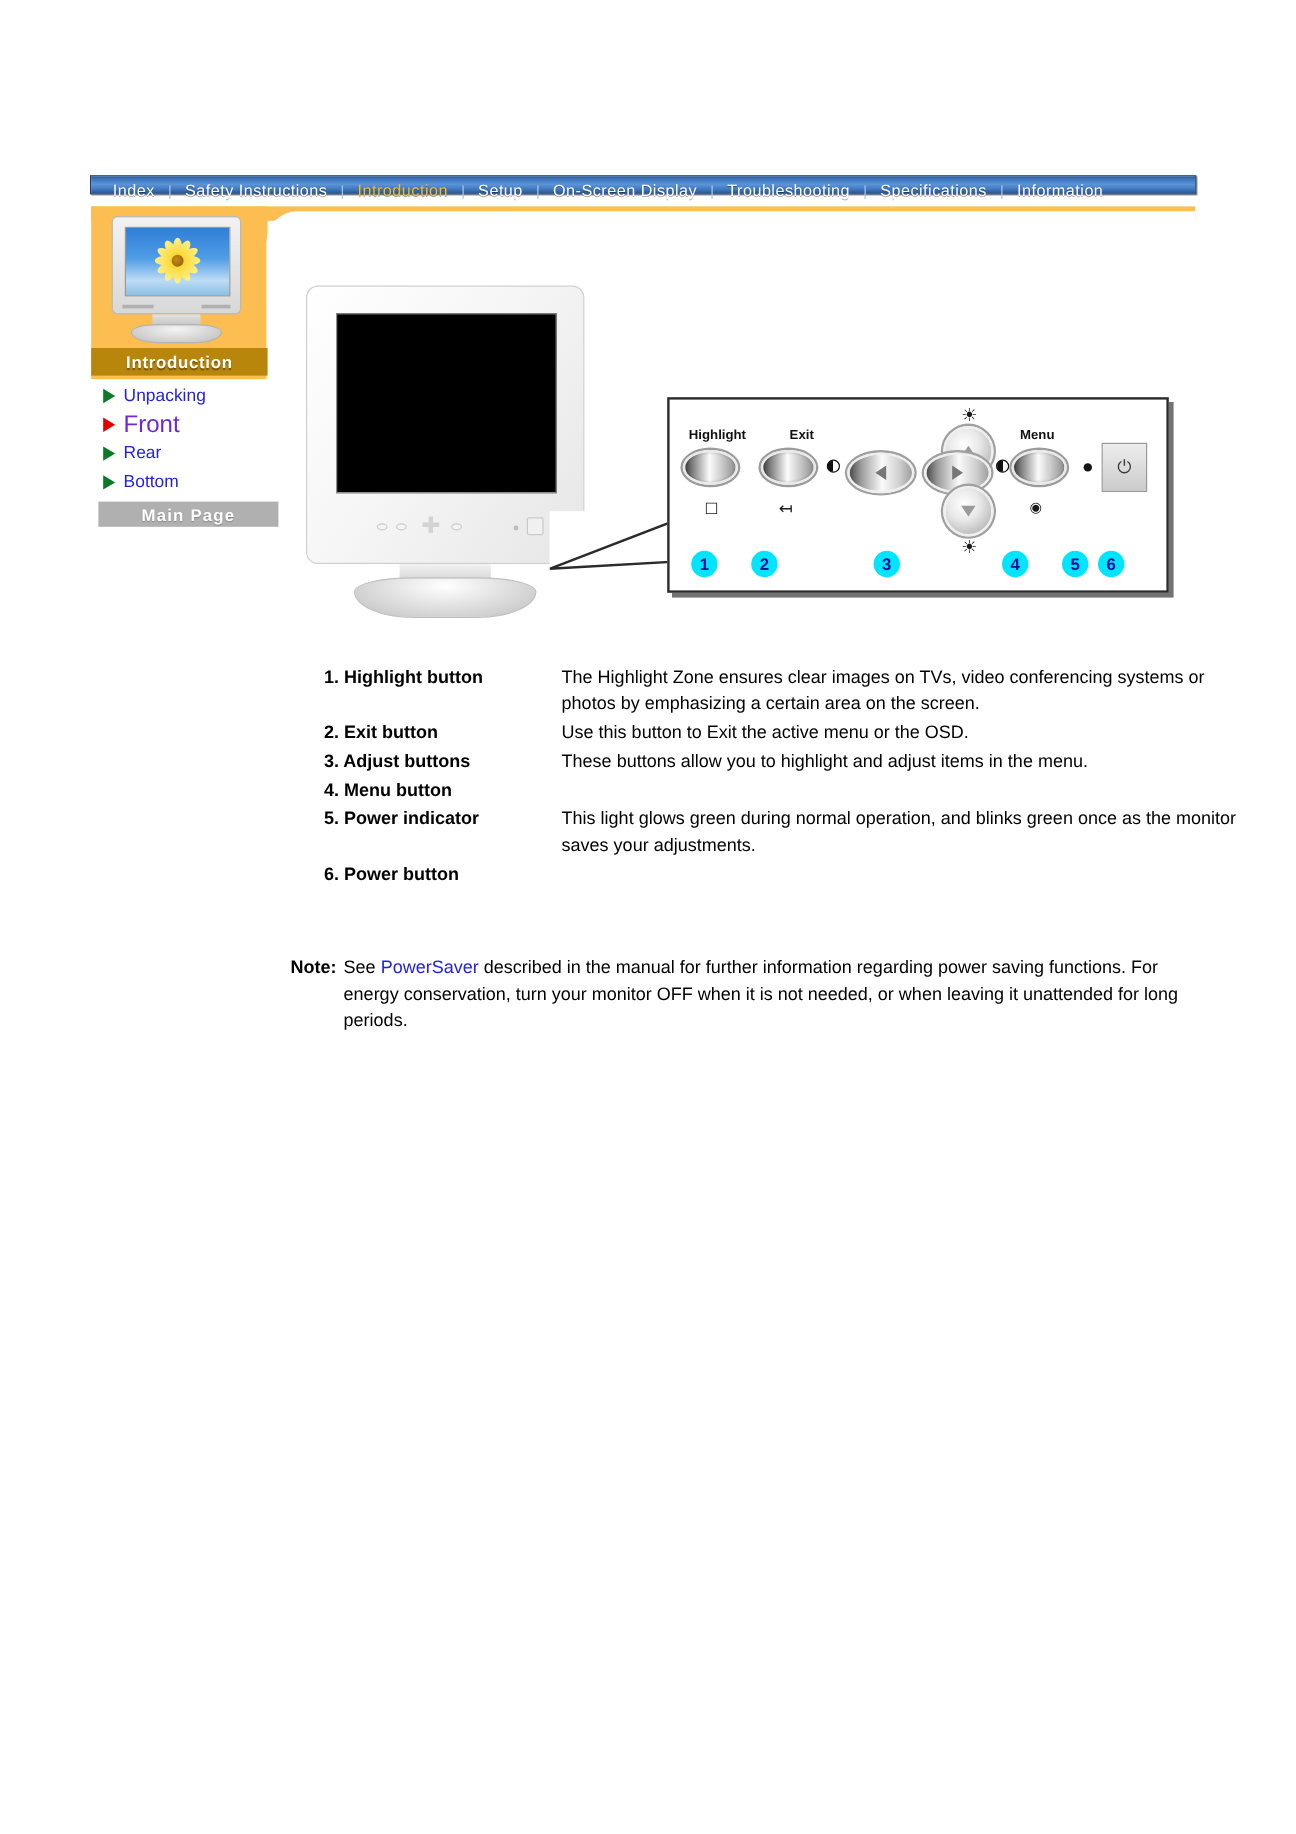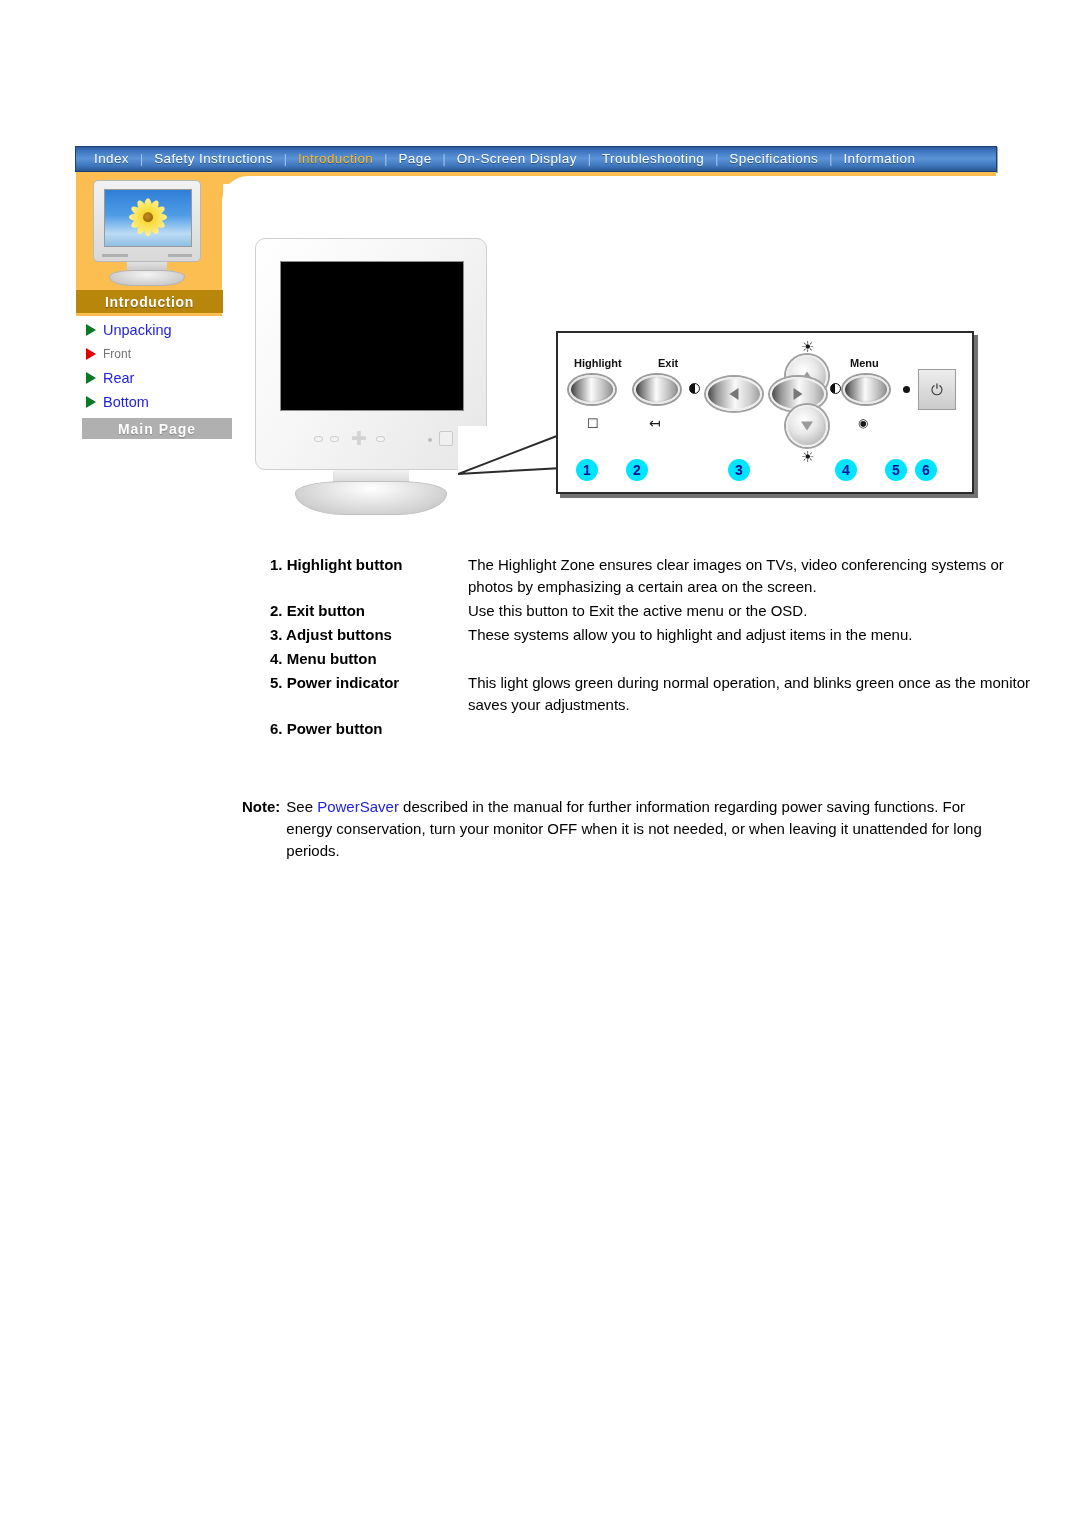--- a/index.html
+++ b/index.html
@@ -8,21 +8,21 @@
     width: 1080px; height: 1528px;
     background: #ffffff;
     font-family: "Liberation Sans", sans-serif;
     overflow: hidden;
   }
   .page { position: relative; width: 1080px; height: 1528px; background:#fff; }
 
   
   .navwrap { position:absolute; left:75px; top:146px; width:922px; height:26px; }
   .navbar {
-    position:absolute; left:0; top:0; width:922px; height:26px;
+    position:absolute; left:0; top:0; width:922px; height:16px;
     background: linear-gradient(to bottom, #2a5c9e 0%, #3f78c0 18%, #5a93d6 48%, #3f77bd 78%, #2a5690 100%);
     border:1px solid #1b3f6e;
     display:flex; align-items:flex-start; justify-content:flex-start;
     padding-left:8px;
     box-shadow: 1px 1px 0 rgba(0,0,0,0.35);
   }
   .nav-item {
     color:#ffffff; font-size:13.5px; letter-spacing:0.4px;
     padding:0 10px; white-space:nowrap; line-height:24px;
     text-shadow: 0 1px 0 rgba(0,0,0,0.35);
@@ -100,21 +100,21 @@
   }
   .sb-links { position:absolute; left:6px; top:142px; width:142px; }
   .sb-link { display:flex; align-items:center; height:24px; }
   .sb-arrow {
     width:0; height:0; margin-right:7px; margin-left:4px;
     border-top:6px solid transparent; border-bottom:6px solid transparent;
     border-left:10px solid #0a7a28;
   }
   .sb-arrow.cur { border-left-color:#e00000; }
   .sb-text { font-size:14.5px; color:#2222dd; }
-  .sb-text.cur { color:#737373; font-size:12px;text-align:center; }
+  .sb-text.cur { color:#6d28d9; font-size:20px;text-align:center; }
   .mainpage {
     position:absolute; left:6px; top:242px; width:150px; height:21px;
     background:#b0b0b0; color:#ffffff;
     font-size:14px; letter-spacing:1px; font-weight:bold;
     display:flex; align-items:center; justify-content:center;
     text-shadow: 0 1px 1px rgba(0,0,0,0.25);
   }
 
   
   .figure { position:absolute; left:240px; top:228px; width:745px; height:310px; }
@@ -225,21 +225,21 @@
 <div class="page">
 
   <div class="navwrap">
     <div class="navbar" id="navbar">
         <span class="nav-item">Index</span>
         <span class="nav-sep">|</span>
         <span class="nav-item">Safety Instructions</span>
         <span class="nav-sep">|</span>
         <span class="nav-item active">Introduction</span>
         <span class="nav-sep">|</span>
-        <span class="nav-item">Page</span>
+        <span class="nav-item">Setup</span>
         <span class="nav-sep">|</span>
         <span class="nav-item">On-Screen Display</span>
         <span class="nav-sep">|</span>
         <span class="nav-item">Troubleshooting</span>
         <span class="nav-sep">|</span>
         <span class="nav-item">Specifications</span>
         <span class="nav-sep">|</span>
         <span class="nav-item">Information</span>
       </div>
   </div>
@@ -376,21 +376,21 @@
       <div class="drow">
         <div class="dterm">1. Highlight button</div>
         <div class="ddef">The Highlight Zone ensures clear images on TVs, video conferencing systems or photos by emphasizing a certain area on the screen.</div>
       </div>
       <div class="drow">
         <div class="dterm">2. Exit button</div>
         <div class="ddef">Use this button to Exit the active menu or the OSD.</div>
       </div>
       <div class="drow">
         <div class="dterm">3. Adjust buttons</div>
-        <div class="ddef">These systems allow you to highlight and adjust items in the menu.</div>
+        <div class="ddef">These buttons allow you to highlight and adjust items in the menu.</div>
       </div>
       <div class="drow">
         <div class="dterm">4. Menu button</div>
       </div>
       <div class="drow">
         <div class="dterm">5. Power indicator</div>
         <div class="ddef">This light glows green during normal operation, and blinks green once as the monitor saves your adjustments.</div>
       </div>
       <div class="drow">
         <div class="dterm">6. Power button</div>

